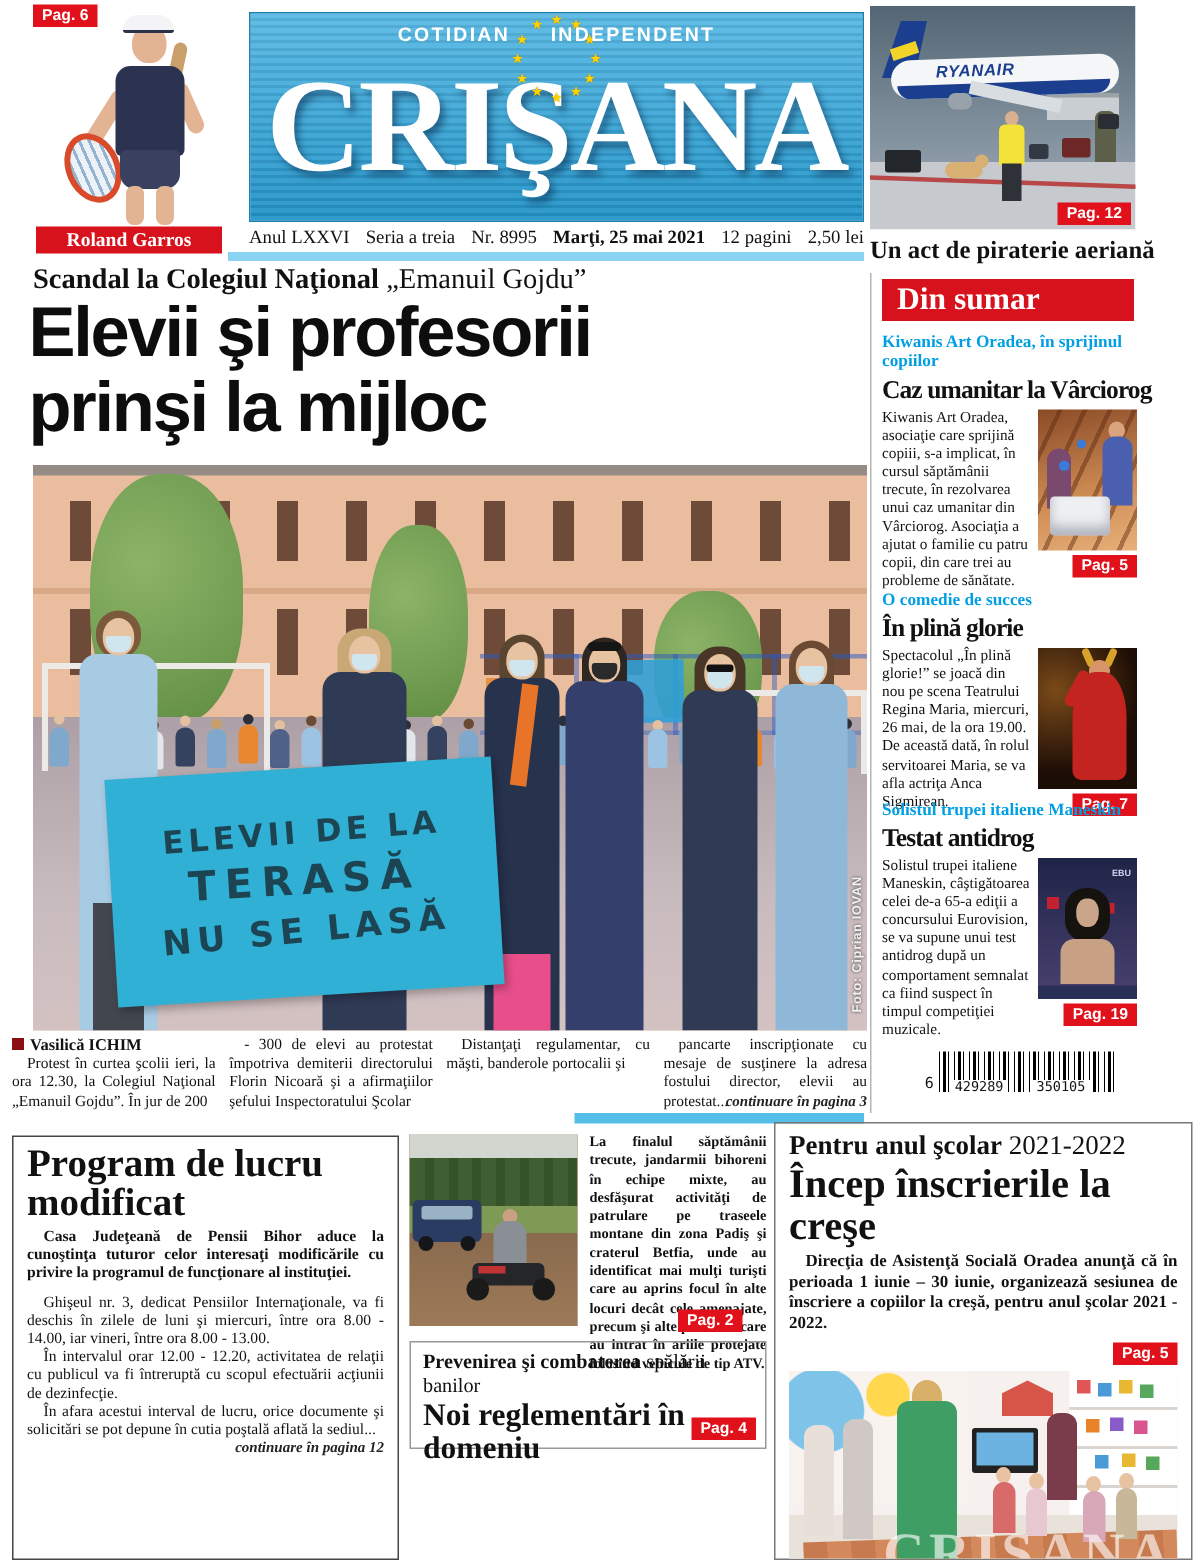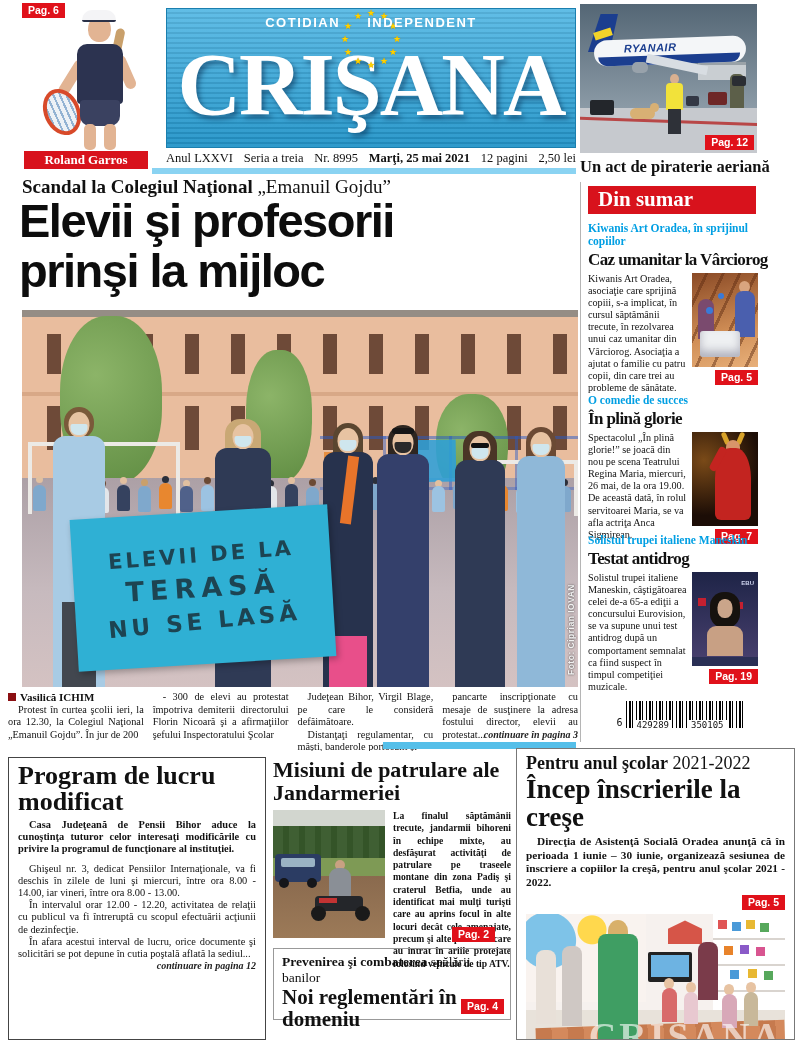--- a/index.html
+++ b/index.html
@@ -381,21 +381,20 @@
 
   <div class="abs story-cols">
     <div class="col">
       <div class="author"><span class="blt"></span><span>Vasilică ICHIM</span></div>
       <p>Protest în curtea şcolii ieri, la ora 12.30, la Colegiul Naţional „Emanuil Gojdu”. În jur de 200</p>
     </div>
     <div class="col">
       <p>- 300 de elevi au protestat împotriva demiterii directorului Florin Nicoară şi a afirmaţiilor şefului Inspectoratului Şcolar</p>
     </div>
     <div class="col">
-      <p>Judeţean Bihor, Virgil Blage, pe care le consideră defăimătoare.</p>
       <p>Distanţaţi regulamentar, cu măşti, banderole portocalii şi</p>
     </div>
     <div class="col">
       <p>pancarte inscripţionate cu mesaje de susţinere la adresa fostului director, elevii au protestat...</p>
     </div>
   </div>
   <div class="abs cont cont3">continuare în pagina 3</div>
   <div class="abs cyanbar2"></div>
 
   <div class="abs v-rule"></div>
@@ -474,21 +473,20 @@
     <div class="bl-headline">Program de lucru modificat</div>
     <p class="bl-lead">Casa Judeţeană de Pensii Bihor aduce la cunoştinţa tuturor celor interesaţi modificările cu privire la programul de funcţionare al instituţiei.</p>
     <div class="gap"></div>
     <p>Ghişeul nr. 3, dedicat Pensiilor Internaţionale, va fi deschis în zilele de luni şi miercuri, între ora 8.00 - 14.00, iar vineri, între ora 8.00 - 13.00.</p>
     <p>În intervalul orar 12.00 - 12.20, activitatea de relaţii cu publicul va fi întreruptă cu scopul efectuării acţiunii de dezinfecţie.</p>
     <p>În afara acestui interval de lucru, orice documente şi solicitări se pot depune în cutia poştală aflată la sediul...</p>
     <div class="cont">continuare în pagina 12</div>
   </div>
 
   <div class="abs bm">
-    <div class="bm-headline">Misiuni de patrulare ale Jandarmeriei</div>
     <div class="bm-row">
       <div class="atv">
         <div class="atv-sky"></div>
         <div class="atv-forest"></div>
         <div class="atv-meadow"></div>
         <div class="atv-dirt"></div>
         <div class="atv-suv">
             <div class="atv-suv-w"></div>
           </div>
         <div class="atv-w1"></div>

